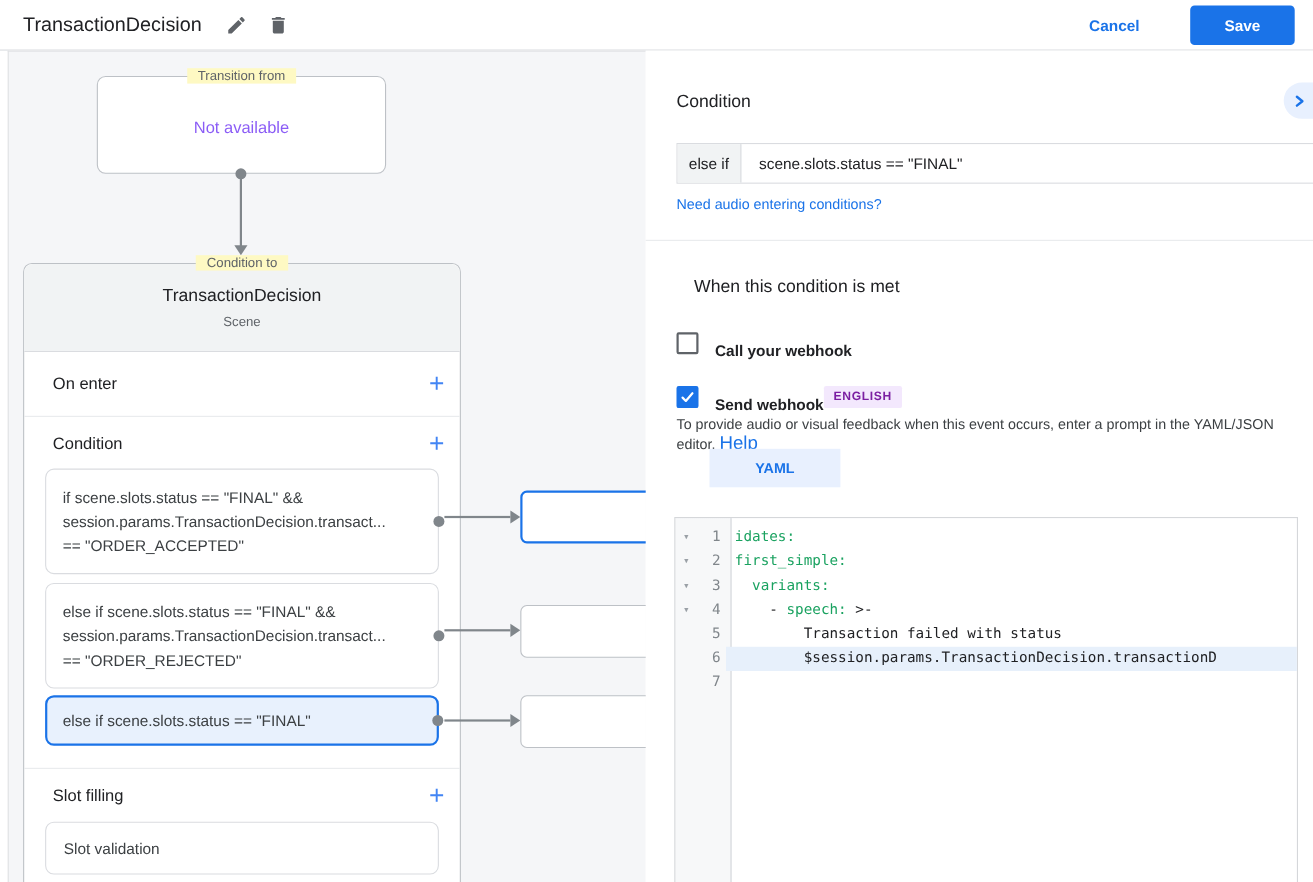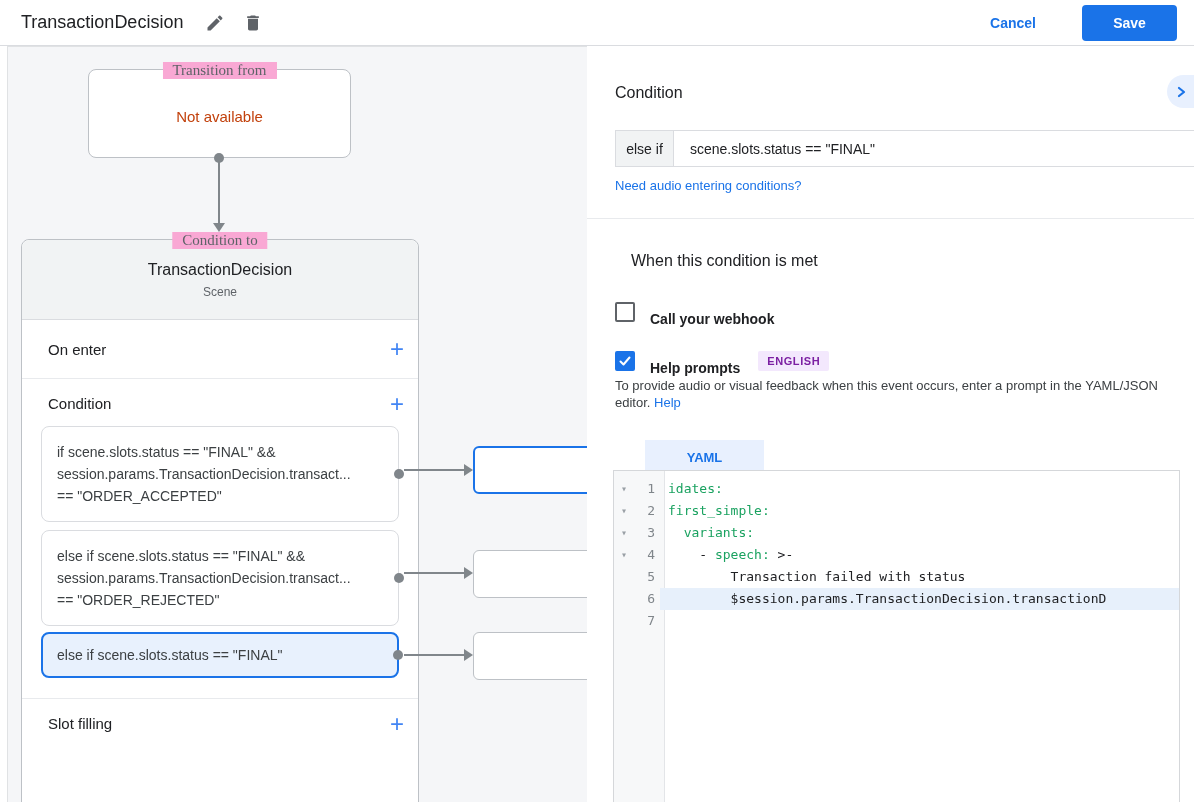--- a/index.html
+++ b/index.html
@@ -16,24 +16,24 @@
   #topbar .spacer { flex:1; }
   .cancel-btn { color:#1a73e8; font-size:14px; font-weight:bold; background:none; border:none;
                 margin-right:46px; cursor:pointer; font-family:inherit; }
   .save-btn { background:#1a73e8; color:#fff; font-size:14px; font-weight:bold; border:none;
               border-radius:4px; width:95px; height:36px; margin-right:17px; cursor:pointer; font-family:inherit; }
 
   
   #diagram { position:absolute; left:7px; top:46px; width:580px; height:756px;
              background:#f5f6f8; border-left:1px solid #e0e2e4; border-top:1px solid #e0e2e4; overflow:hidden; }
   .legend { position:absolute; top:-8px; left:50%; transform:translateX(-50%);
-            background:#f9a8d4; padding:0 10px; font-size:15px; color:#5f6368; white-space:nowrap;font-family:Liberation Serif, serif; }
+            background:#fef9c3; padding:0 10px; font-size:12px; color:#5f6368; white-space:nowrap; }
   #tf-box { position:absolute; left:80px; top:22px; width:263px; height:89px; background:#fff;
             border:1px solid #bdc1c6; border-radius:8px; }
-  #tf-value { position:absolute; top:38px; width:100%; text-align:center; font-size:15px; color:#c2410c; }
+  #tf-value { position:absolute; top:38px; width:100%; text-align:center; font-size:15px; color:#8b5cf6; }
 
   .dot { position:absolute; width:10px; height:10px; border-radius:50%; background:#80868b; }
   .vline { position:absolute; background:#80868b; }
   .arrow-down { position:absolute; width:0; height:0; border-left:6px solid transparent;
                 border-right:6px solid transparent; border-top:9px solid #80868b; }
   .hline { position:absolute; height:2px; background:#80868b; }
   .arrow-right { position:absolute; width:0; height:0; border-top:6px solid transparent;
                  border-bottom:6px solid transparent; border-left:9px solid #80868b; }
 
   #tt-card { position:absolute; left:13px; top:192px; width:398px; height:564px; background:#fff;
@@ -80,27 +80,27 @@
   #panel-divider { position:absolute; left:0; top:172px; width:607px; height:1px; background:#e8eaed; }
   #when-heading { position:absolute; left:44px; top:206px; font-size:16px; color:#202124; }
 
   .check-row { position:absolute; left:28px; display:flex; align-items:center; cursor:pointer; }
   .checkbox { width:20px; height:20px; border:2px solid #5f6368; border-radius:2px; background:#fff; }
   .checkbox.checked { border-color:#1a73e8; background:#1a73e8; display:flex; align-items:center;
                       justify-content:center; }
   .check-label { font-size:14px; font-weight:bold; color:#202124; margin-left:15px;margin-top:15px; }
   #webhook-row { top:250px; }
   #prompts-row { top:299px; }
-  #lang-badge { margin-left:18px; background:#f3e8fd; color:#7b1fa2; font-size:11px; font-weight:bold;
+  #lang-badge { background:#f3e8fd; color:#7b1fa2; font-size:11px; font-weight:bold;
                 letter-spacing:0.6px; padding:4px 9px; border-radius:2px; }
   #prompt-hint { position:absolute; left:28px; top:331px; width:574px; font-size:13px; color:#3c4043;
                  line-height:17px; }
-  #prompt-hint .link { font-size:13px; }
-
-  .tabs { position:absolute; left:26px; top:394px; display:flex;padding-left:32px; }
+  #prompt-hint .link { font-size:17px; }
+
+  .tabs { position:absolute; left:26px; top:362px; display:flex;padding-left:32px; }
   .tab { width:119px; height:35px; display:flex; align-items:center; justify-content:center;
          font-size:13px; font-weight:bold; color:#5f6368; cursor:pointer; }
   .tab.active { background:#e8f0fe; color:#1a73e8; }
 
   #editor { position:absolute; left:26px; top:424px; width:567px; height:340px;
             border:1px solid #d5d7da;
             background:linear-gradient(90deg,#f7f8f9 0 50px,#e3e5e8 50px 51px,#fff 51px);
             font-family:"DejaVu Sans Mono", monospace; font-size:13px; padding-top:7px; }
   .ed-row { display:flex; height:22px; line-height:22px; }
   .ed-fold { width:20px; text-align:center; color:#9aa0a6; font-size:10px; cursor:pointer; }
@@ -173,20 +173,23 @@
           <div>session.params.TransactionDecision.transact...</div>
           <div>== "ORDER_REJECTED"</div>
           <div class="dot"></div>
         </div>
         <div class="cond-card selected" style="top: 585px;">
           <div>else if scene.slots.status == "FINAL"</div>
           <div class="dot"></div>
         </div>
       </div>
 
+    <div id="slot-card">
+      <span>Slot validation</span>
+    </div>
 
     <div class="hline" style="left:396px; top:422px; width:60px;"></div>
     <div class="arrow-right" style="left:456px; top:417px;"></div>
     <div class="hline" style="left:396px; top:525px; width:60px;"></div>
     <div class="arrow-right" style="left:456px; top:520px;"></div>
     <div class="hline" style="left:396px; top:607px; width:60px;"></div>
     <div class="arrow-right" style="left:456px; top:602px;"></div>
 
     <div class="target-box active" style="top:399px;"></div>
     <div class="target-box" style="top:503px;"></div>
@@ -214,21 +217,21 @@
       <span class="checkbox"></span>
       <span class="check-label">Call your webhook</span>
     </div>
 
     <div id="prompts-row" class="check-row">
       <span class="checkbox checked">
         <svg width="14" height="14" viewBox="0 0 14 14">
           <polyline points="2.5,7.5 5.5,10.5 11.5,3.5" fill="none" stroke="#fff" stroke-width="2" stroke-linecap="round" stroke-linejoin="round"></polyline>
         </svg>
       </span>
-      <span class="check-label">Help prompts</span>
+      <span class="check-label">Send webhook</span>
       <span id="lang-badge">ENGLISH</span>
     </div>
 
     <div id="prompt-hint">
       <span>To provide audio or visual feedback when this event occurs, enter a prompt in the YAML/JSON editor.</span>
       <a class="link">Help</a>
     </div>
 
     <div class="tabs">
       <div class="tab active">YAML</div>

